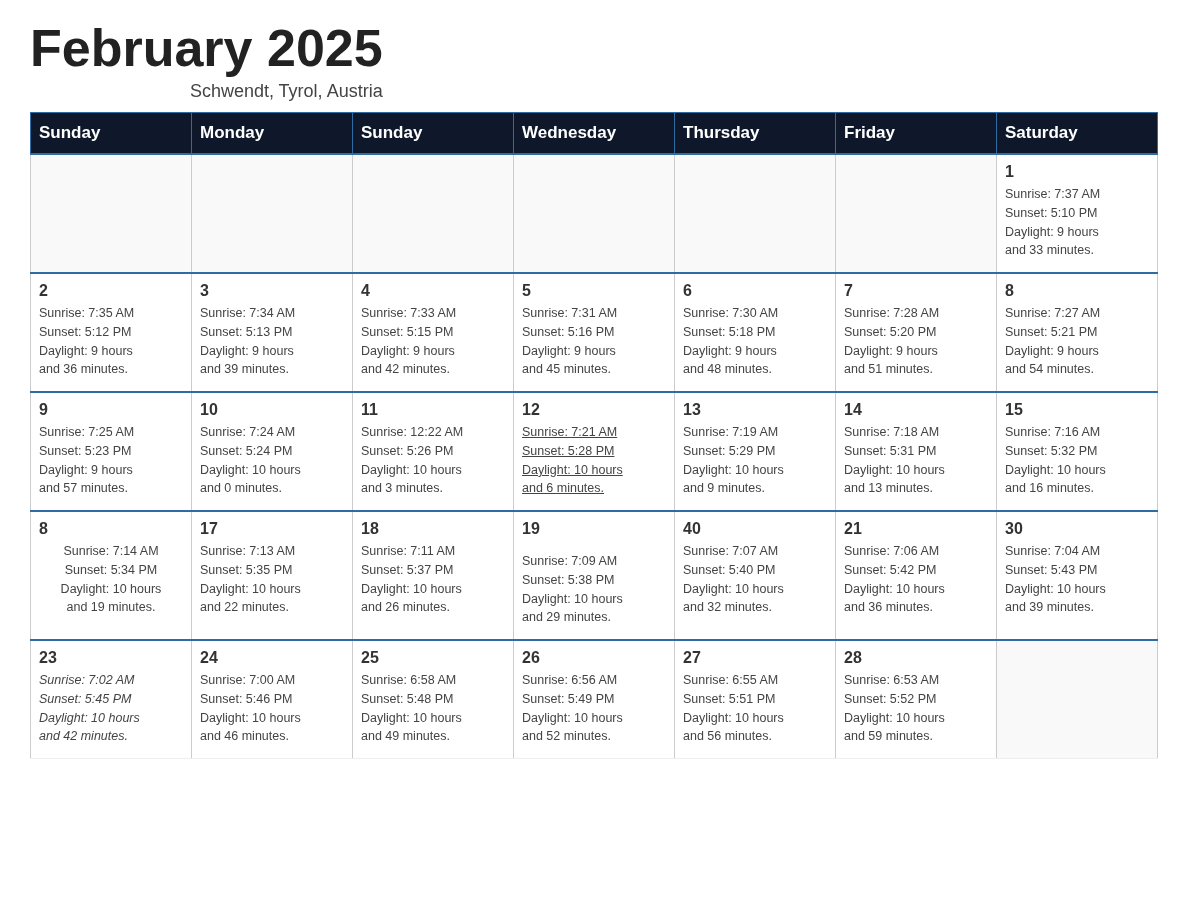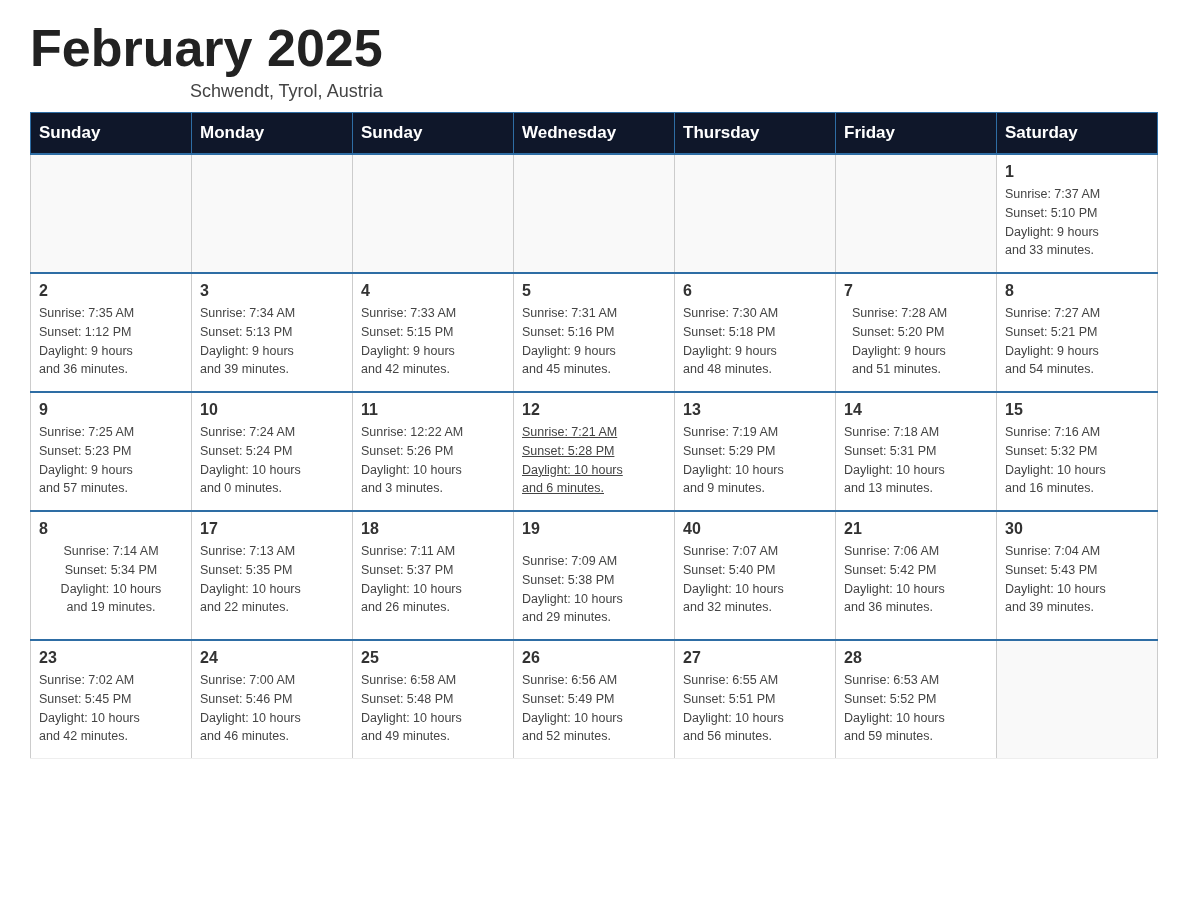--- a/index.html
+++ b/index.html
@@ -144,21 +144,21 @@
           <div class="day-info" style="white-space: pre-line;">Sunrise: 7:37 AM
 Sunset: 5:10 PM
 Daylight: 9 hours
 and 33 minutes.</div>
         </td>
       </tr>
       <tr>
         <td>
           <span class="day-number">2</span>
           <div class="day-info" style="white-space: pre-line;">Sunrise: 7:35 AM
-Sunset: 1:12 PM
+Sunset: 5:12 PM
 Daylight: 9 hours
 and 36 minutes.</div>
         </td>
         <td>
           <span class="day-number">3</span>
           <div class="day-info" style="white-space: pre-line;">Sunrise: 7:34 AM
 Sunset: 5:13 PM
 Daylight: 9 hours
 and 39 minutes.</div>
         </td>
@@ -178,21 +178,21 @@
         </td>
         <td>
           <span class="day-number">6</span>
           <div class="day-info" style="white-space: pre-line;">Sunrise: 7:30 AM
 Sunset: 5:18 PM
 Daylight: 9 hours
 and 48 minutes.</div>
         </td>
         <td>
           <span class="day-number">7</span>
-          <div class="day-info" style="white-space: pre-line; margin-left: 8px;">Sunrise: 7:28 AM
+          <div class="day-info" style="white-space: pre-line;">Sunrise: 7:28 AM
 Sunset: 5:20 PM
 Daylight: 9 hours
 and 51 minutes.</div>
         </td>
         <td>
           <span class="day-number">8</span>
           <div class="day-info" style="white-space: pre-line;">Sunrise: 7:27 AM
 Sunset: 5:21 PM
 Daylight: 9 hours
 and 54 minutes.</div>
@@ -296,21 +296,21 @@
           <span class="day-number">30</span>
           <div class="day-info" style="white-space: pre-line;">Sunrise: 7:04 AM
 Sunset: 5:43 PM
 Daylight: 10 hours
 and 39 minutes.</div>
         </td>
       </tr>
       <tr>
         <td>
           <span class="day-number">23</span>
-          <div class="day-info" style="white-space: pre-line;">Sunrise: 7:02 AM
+          <div class="day-info" style="white-space: pre-line; font-style: italic;">Sunrise: 7:02 AM
 Sunset: 5:45 PM
 Daylight: 10 hours
 and 42 minutes.</div>
         </td>
         <td>
           <span class="day-number">24</span>
           <div class="day-info" style="white-space: pre-line;">Sunrise: 7:00 AM
 Sunset: 5:46 PM
 Daylight: 10 hours
 and 46 minutes.</div>

